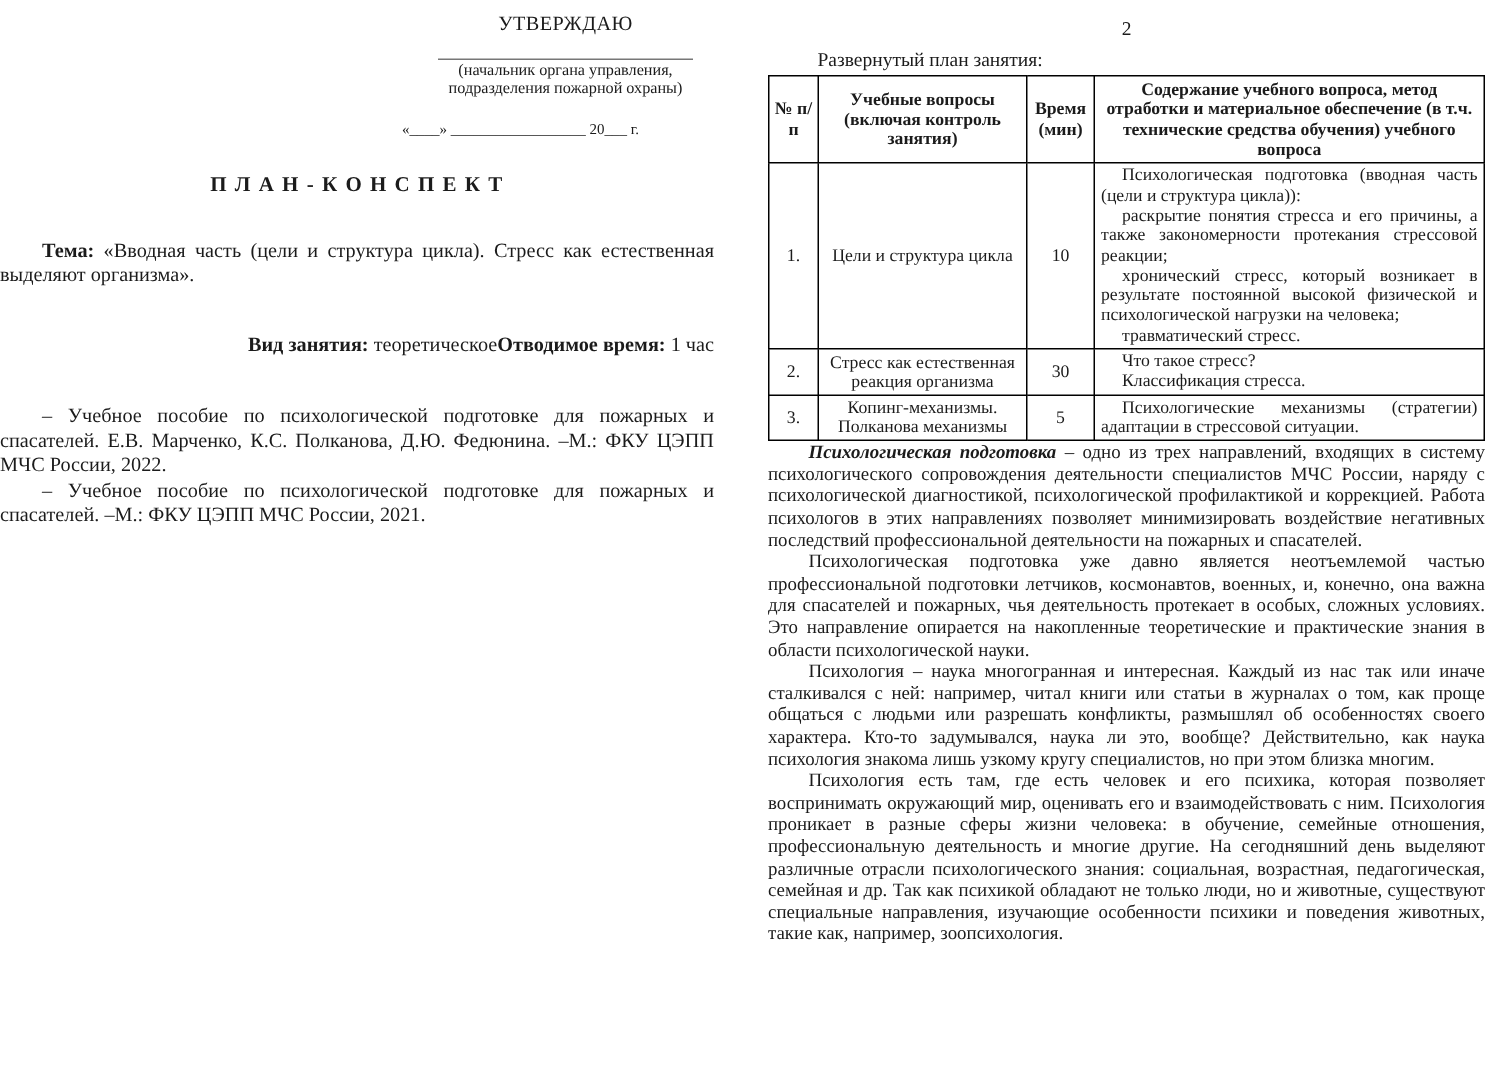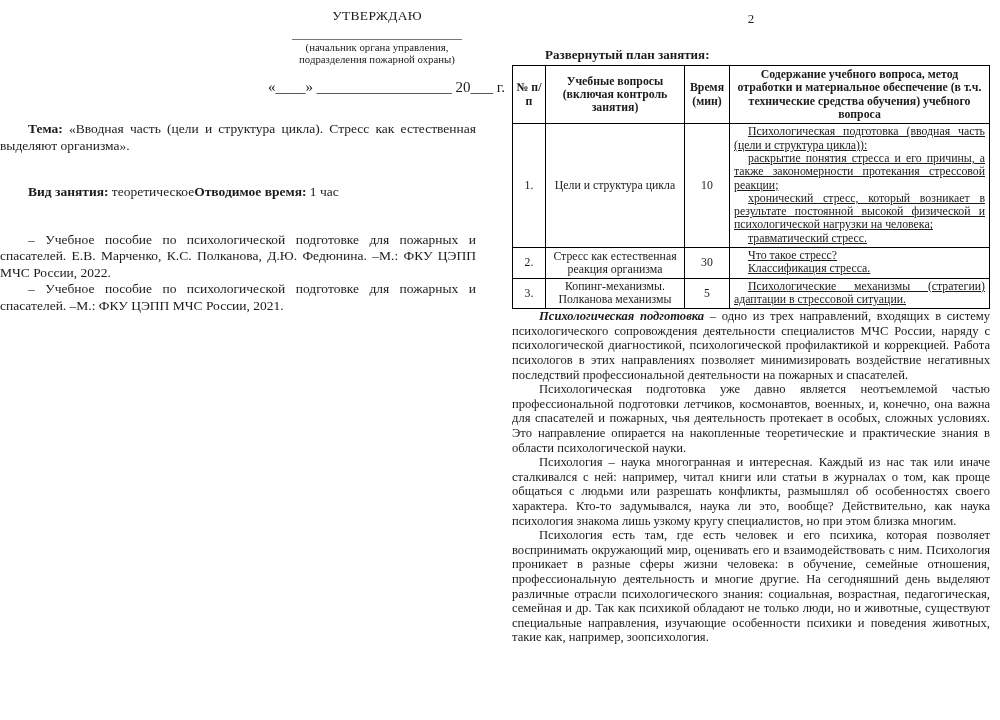--- a/index.html
+++ b/index.html
@@ -12,52 +12,52 @@
 
   
   .page-left {
     position:absolute; left:0; top:8px; width:476px;
     font-size:13.5px; line-height:16.5px;
   }
   .approve-block { width:178px; margin-left:288px; text-align:center; }
   .approve-title { font-weight:normal; letter-spacing:0.3px; }
   .sig-line { border-bottom:1px solid #777; height:15px; width:170px; margin:0 auto; }
   .sig-caption { font-size:10.8px; line-height:12.5px; margin-top:1px; }
-  .date-line { margin-left:268px; margin-top:13px; white-space:nowrap; font-size:15px; }
+  .date-line { margin-left:268px; margin-top:13px; white-space:nowrap; font-size:10px; }
   .doc-title { text-align:center; font-weight:bold; font-size:14px; letter-spacing:1px; margin-top:21px; }
   .doc-subtitle { font-weight:bold; margin-left:55px; margin-top:2px; }
   .blank-line { display:inline-block; width:234px; border-bottom:1.4px solid #1b1b1b; height:12px; }
   .para { text-align:justify; text-indent:28px; }
   .theme-para { margin-top:26px; }
-  .kind-row { margin-top:30px; display:flex; justify-content:flex-start; padding-left:28px; }
+  .kind-row { margin-top:30px; display:flex; justify-content:flex-end; padding-left:28px; }
   .goal-para { margin-top:28px; }
   .lit-block { margin-top:31px; }
   .lit-heading { font-weight:bold; text-indent:28px; }
   b { font-weight:bold; }
 
   
   .page-right {
     position:absolute; left:512px; top:0; width:478px;
     font-size:12.6px; line-height:14.6px;
   }
   .page-number { text-align:center; margin-top:12px; font-size:13px; }
-  .plan-heading { font-weight:bold; font-size:13px; text-indent:33px; margin-top:21px; }
+  .plan-heading { font-weight:normal; font-size:13px; text-indent:33px; margin-top:6px; }
   table.plan-table {
     border-collapse:collapse; width:100%; margin-top:3px;
     font-size:11.8px; line-height:13.3px;
   }
   .plan-table th, .plan-table td { border:1px solid #000; }
   .plan-table th {
     font-weight:bold; text-align:center; vertical-align:middle; padding:2px 3px;
   }
   .col-num   { width:33px; }
   .col-quest { width:139px; }
   .col-time  { width:45px; }
   .cell-center { text-align:center; vertical-align:middle; padding:1px 2px; }
-  .cell-content { text-align:justify; vertical-align:top; padding:1px 4px 2px 4px;text-decoration:underline; }
+  .cell-content { text-align:justify; vertical-align:top; padding:1px 4px 2px 4px; }
   .cell-content p { text-indent:14px; margin:0; }
   .section-heading { font-weight:bold; font-size:13px; text-indent:27px; margin-top:13px; }
   .body-para { text-align:justify; text-indent:27px; }
   .lead-bi { font-weight:bold; font-style:italic; }
 </style>
 </head>
 <body>
 
 <div class="page-left">
 
@@ -65,20 +65,21 @@
     <div class="approve-title">УТВЕРЖДАЮ</div>
     <div class="sig-line"></div>
     <div class="sig-caption">
       <div>(начальник органа управления,</div>
       <div>подразделения пожарной охраны)</div>
     </div>
   </div>
 
   <div class="date-line">«____» __________________ 20___ г.</div>
 
+  <div class="doc-title">П Л А Н - К О Н С П Е К Т</div>
 
 
   <p class="para theme-para">
     <b>Тема:</b><span> «Вводная часть (цели и структура цикла). Стресс как естественная выделяют организма».</span>
   </p>
 
   <div class="kind-row">
     <span>
       <b>Вид занятия:</b><span> теоретическое</span>
     </span>

